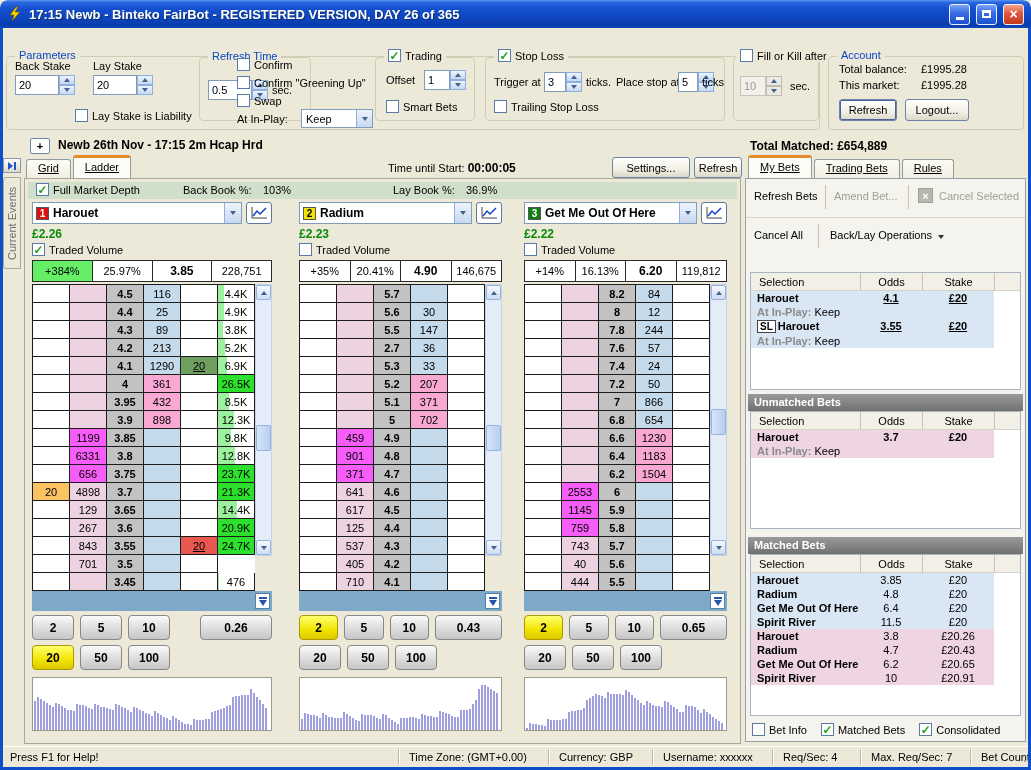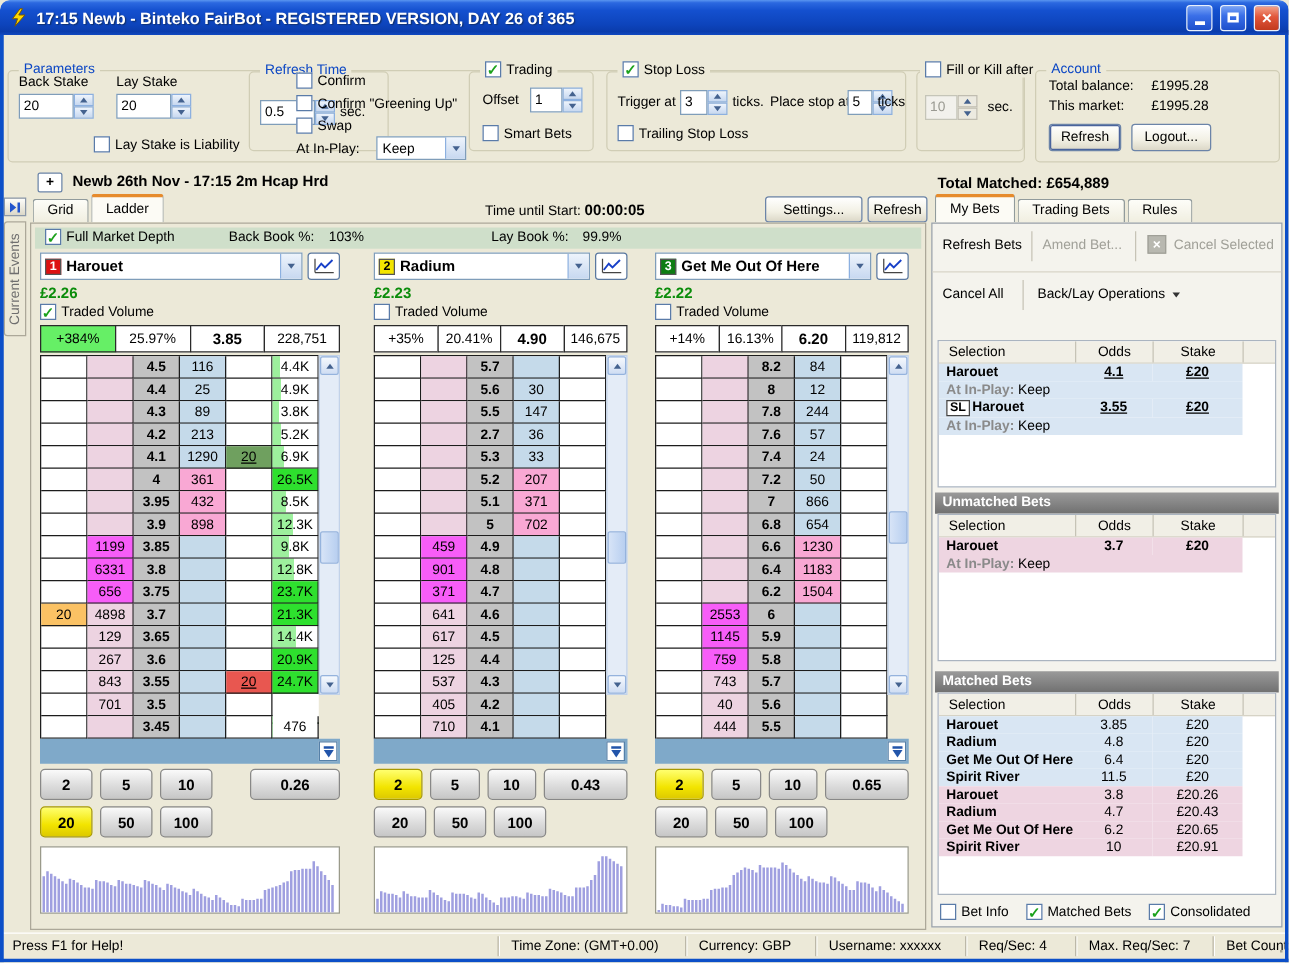--- a/index.html
+++ b/index.html
@@ -44,21 +44,21 @@
 .tri-up { width:0; height:0; border-left:3px solid transparent; border-right:3px solid transparent; border-bottom:4px solid #44628f; display:inline-block; }
 .tri-dn { width:0; height:0; border-left:3px solid transparent; border-right:3px solid transparent; border-top:4px solid #44628f; display:inline-block; }
 .combo { display:flex; align-items:center; height:19px; background:#fff; border:1px solid #7f9db9; }
 .combo .ctext { flex:1; padding:0 4px; white-space:nowrap; overflow:hidden; }
 .combo .cbtn { width:16px; align-self:stretch; background:linear-gradient(#eef4fc,#c7d8f0); border-left:1px solid #8cb0e0; display:flex; align-items:center; justify-content:center; }
 .pbtn { position:absolute; height:22px; background:linear-gradient(#ffffff,#f2f0e4 60%,#dcd8c8); border:1px solid #6b84a8; border-radius:3px; font-family:inherit; font-size:11px; display:flex; align-items:center; justify-content:center; padding:0 6px; }
 .pbtn.def { box-shadow:0 0 0 1px #4a639c inset; }
 
 
 .tabs { position:absolute; display:flex; align-items:flex-end; gap:2px; height:23px; }
-.tab { height:19px; padding:2px 11px 0; background:linear-gradient(#fdfdf8,#f0eee0); border:1px solid #919b9c; border-bottom:none; border-radius:3px 3px 0 0; }
+.tab { height:19px; padding:2px 11px 0; background:linear-gradient(#fdfdf8,#f0eee0); border:1px solid #919b9c; border-bottom:none; border-radius:3px 3px 0 0;text-decoration:underline; }
 .tab.active { height:23px; border-top:3px solid #e68b2c; background:#fcfbf5; padding-top:3px; }
 
 
 .ladder-shell { position:absolute; left:24px; top:178px; width:717px; height:566px; background:#ece9d8; border:1px solid #aca899; }
 .market-bar { position:absolute; left:3px; top:3px; width:709px; height:17px; background:#cfdfca; }
 .market-bar .lbl { top:2px; }
 .ladder-panel { position:absolute; height:560px; }
 .runner-row { position:absolute; display:flex; gap:4px; height:22px; }
 .runner-combo { flex:1; display:flex; align-items:center; background:#fff; border:1px solid #7f9db9; overflow:hidden; }
 .runner-badge { width:13px; height:13px; margin:0 4px 0 3px; border:1px solid #555; display:flex; align-items:center; justify-content:center; font-weight:bold; font-size:10px; flex:0 0 13px; }
@@ -352,21 +352,21 @@
     <div class="market-bar">
       <span class="cbrow" style="left:8px;top:1px">
         <span class="cb checked">
             <span class="tick">✓</span>
           </span>
         <span>Full Market Depth</span>
       </span>
       <span class="lbl" style="left:155px">Back Book %:</span>
       <span class="lbl" style="left:235px">103%</span>
       <span class="lbl" style="left:365px">Lay Book %:</span>
-      <span class="lbl" style="left:438px">99.9%</span>
+      <span class="lbl" style="left:438px">36.9%</span>
     </div>
   </div>
   <div id="ladders">
       <div class="ladder-panel" style="left: 28px; top: 178px; width: 245px;">
         <div class="runner-row" style="left: 4px; top: 24px; width: 240px;">
           <div class="runner-combo">
             <span class="runner-badge" style="background: rgb(221, 17, 17); color: rgb(255, 255, 255);">1</span>
             <span class="runner-name">Harouet</span>
             <span class="cbtn">
               <i class="tri-dn"></i>

